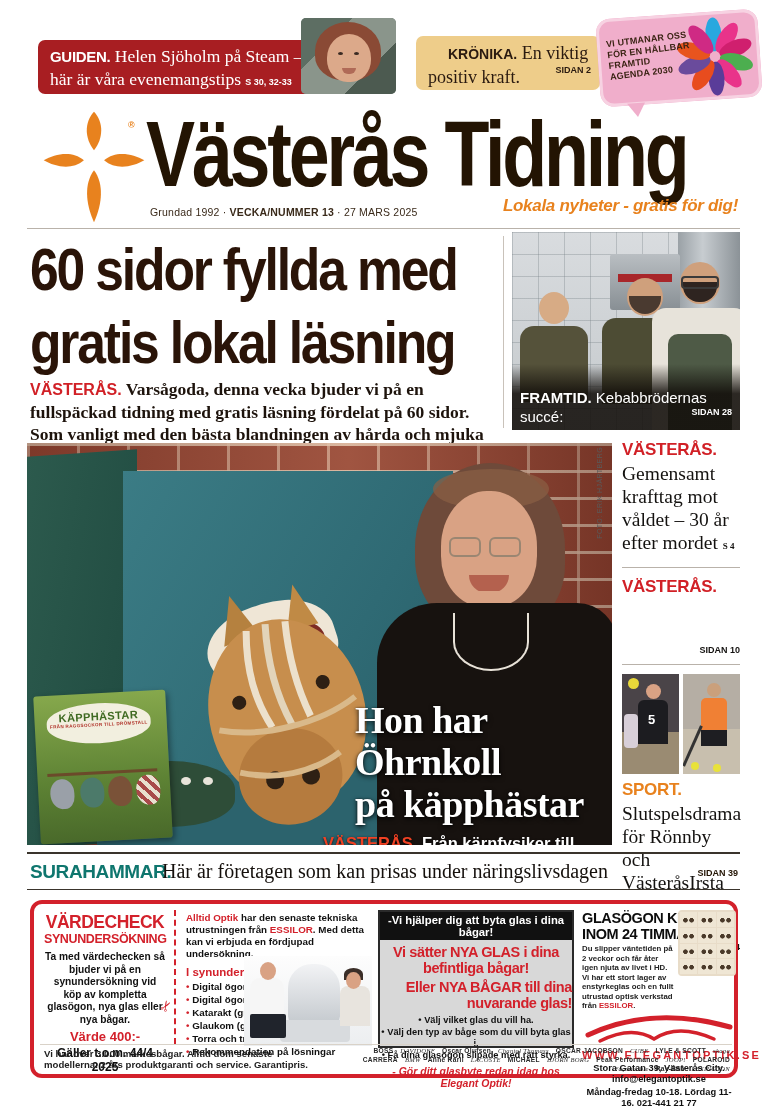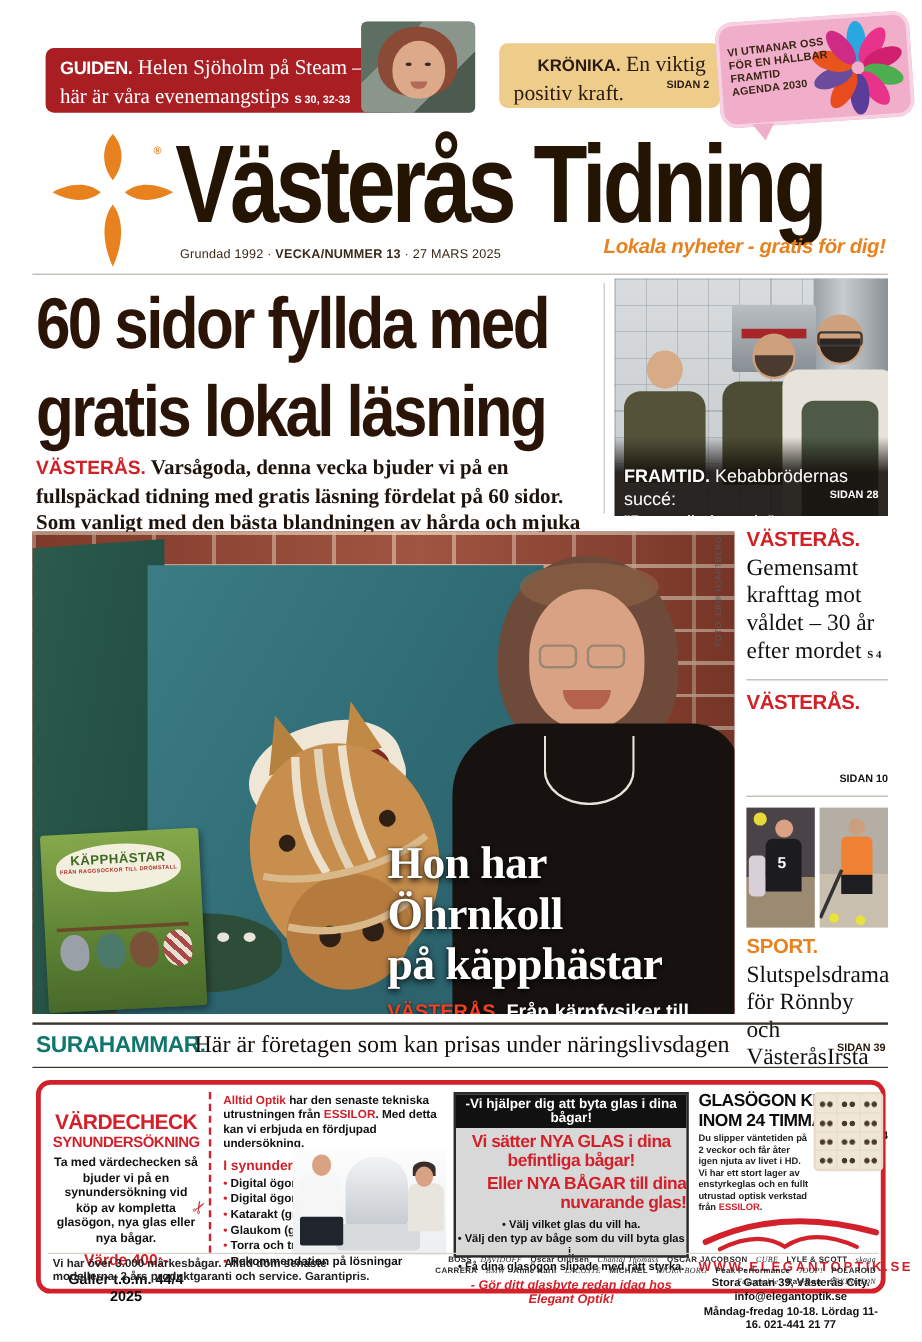--- a/index.html
+++ b/index.html
@@ -115,21 +115,21 @@
   .book{position:absolute;left:10px;top:250px;width:132px;height:148px;transform:rotate(-3deg);border-radius:3px;
      background:linear-gradient(#86a84c,#5d8234 60%,#49692a);box-shadow:2px 3px 6px rgba(0,0,0,.4);}
   .book .label{position:absolute;left:12px;top:10px;width:104px;height:40px;background:#f2efdf;border-radius:50%/46%;
      text-align:center;padding-top:7px;}
   .book .label .t{font-weight:700;font-size:11px;color:#3f6a22;letter-spacing:.4px;}
   .book .label .s{font-size:4.6px;color:#b0332a;font-weight:700;letter-spacing:.3px;}
   .book .rack{position:absolute;left:10px;top:78px;width:110px;height:3px;background:#6b4a2a;}
   .book .hh{position:absolute;top:84px;width:24px;height:30px;border-radius:48% 48% 40% 52%;}
   .feat-overlay{position:absolute;left:296px;top:256px;width:286px;}
   .feat-h{font-family:"Liberation Serif",serif;font-weight:700;font-size:38px;line-height:42px;color:#fff;
-     letter-spacing:-.5px;text-shadow:0 2px 5px rgba(0,0,0,.8),0 0 2px rgba(0,0,0,.6);}
+     letter-spacing:-.5px;text-shadow:0 2px 5px rgba(0,0,0,.8),0 0 2px rgba(0,0,0,.6);margin-left:32px;}
   .feat-sub{margin-top:8px;font-size:16.5px;line-height:21px;color:#fff;font-weight:700;
      text-shadow:0 1px 3px rgba(0,0,0,.85);}
   .feat-sub .kick{color:#f04123;}
 
   
   .side{left:622px;top:440px;width:118px;}
   .side-item .kick{font-weight:700;font-size:17px;color:#d12026;letter-spacing:-.3px;}
   .side-item .kick.orange{color:#e8821e;}
   .side-item .txt{font-family:"Liberation Serif",serif;font-size:19.5px;line-height:23px;color:#141210;margin-top:2px;}
   .side-item .pg{font-weight:700;font-size:9px;color:#141210;margin-top:48px;}
@@ -154,21 +154,21 @@
   
   .strip{left:27px;top:852px;width:713px;height:38px;border-top:2px solid #3a342c;border-bottom:1px solid #3a342c;}
   .strip .kick{position:absolute;left:3px;top:7px;font-weight:700;font-size:19px;color:#0f766e;letter-spacing:-.4px;}
   .strip .txt{position:absolute;left:135px;top:6px;font-family:"Liberation Serif",serif;font-size:20px;color:#15100c;}
   .strip .pg{position:absolute;right:2px;top:14px;font-weight:700;font-size:9px;}
 
   
   .ad{left:30px;top:900px;width:708px;height:178px;border:4px solid #d3212b;border-radius:12px;background:#fff;}
   .coupon{position:absolute;left:6px;top:6px;width:136px;height:134px;border-right:2px dashed #d3212b;
      padding:2px 8px 0 4px;text-align:center;}
-  .coupon .t1{color:#d3212b;font-weight:700;font-size:17.5px;letter-spacing:-.5px;margin-top:13px;}
+  .coupon .t1{color:#d3212b;font-weight:700;font-size:17.5px;letter-spacing:-.5px;}
   .coupon .t2{color:#d3212b;font-weight:700;font-size:12.5px;letter-spacing:-.4px;margin-top:-1px;}
   .coupon .body{font-size:10.2px;line-height:12.5px;margin-top:5px;color:#111;font-weight:700;}
   .coupon .val{color:#d3212b;font-weight:700;font-size:13px;margin-top:3px;}
   .coupon .scis{position:absolute;right:2px;bottom:30px;color:#d3212b;font-size:14px;transform:rotate(-60deg);}
   .coupon .valid{font-weight:700;font-size:12px;margin-top:2px;color:#0c0c0c;}
   .ad-mid{position:absolute;left:152px;top:8px;width:186px;}
   .ad-mid .intro{font-size:9.8px;line-height:12px;color:#111;font-weight:700;}
   .ad-mid .intro .rb{color:#d3212b;}
   .ad-mid .lt{color:#d3212b;font-weight:700;font-size:11.5px;margin:6px 0 2px 0;}
   .ad-mid li{font-size:9.8px;line-height:13px;color:#111;font-weight:700;list-style:none;}

